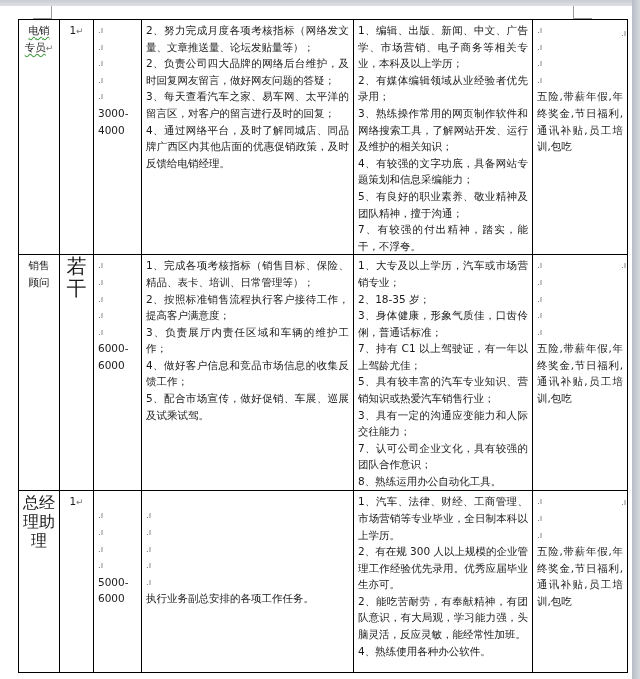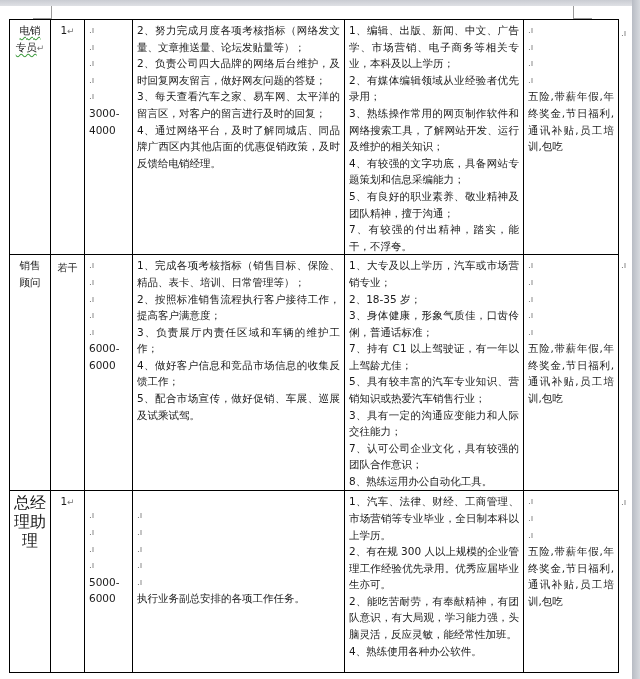--- a/index.html
+++ b/index.html
@@ -16,35 +16,35 @@
   .corner-mark {
     position: absolute; border-color: #9a9a9a; border-style: solid;
   }
   .cm-left { left: 33px; top: 6px; width: 18px; height: 12px; border-width: 0 1px 1px 0; }
   .cm-right { left: 573px; top: 6px; width: 18px; height: 12px; border-width: 0 0 1px 1px; }
   .scrollbar {
     position: absolute; right: 0; top: 0; width: 8px; height: 679px;
     background: linear-gradient(90deg, #b8bcc4, #d6d9de);
   }
   table.doc {
-    position: absolute; left: 9px; top: 19px;
+    position: absolute; left: 18px; top: 19px;
     border-collapse: collapse; table-layout: fixed;
   }
   table.doc td {
     border: 1px solid #000;
     vertical-align: top;
     padding: 2px 4px 0 4px;
     font-size: 10.5px;
     line-height: 16.6px;
     overflow: hidden;
   }
   td.title-cell { vertical-align: middle; text-align: center; font-size: 15px; line-height: 22px; padding: 0 2px; }
   td.title-cell.small { font-size: 16px; line-height: 19px; }
   td.count-cell { vertical-align: middle; text-align: center; font-size: 13px; }
-  td.count-cell.big { font-size: 10px; line-height: 22px; }
+  td.count-cell.big { font-size: 20px; line-height: 22px; font-family: Liberation Mono, monospace; }
   .mark { color: #777; font-size: 9px; }
   .line { display: block; white-space: nowrap; }
   .para { display: block; text-align: justify; }
   .wavy-g { text-decoration: underline wavy #3c9a3c; text-underline-offset: 2px; }
   .endmark { color: #777; font-size: 9px; }
   .outside-mark { position: absolute; left: 621px; color: #777; font-size: 9px; }
 </style>
 </head>
 <body>
 

